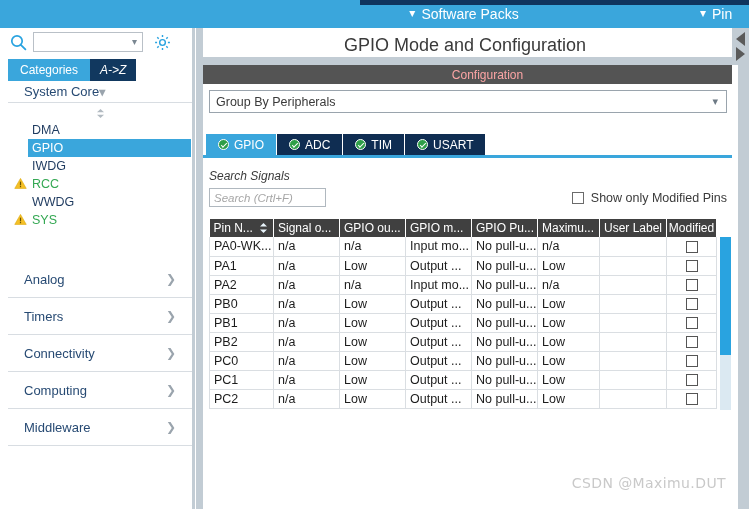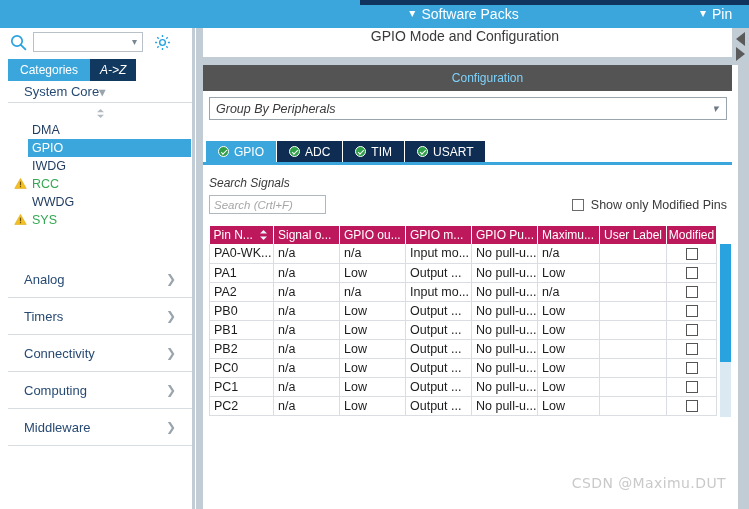--- a/index.html
+++ b/index.html
@@ -116,43 +116,43 @@
     content: ""; position: absolute; left: 3px; top: 0; width: 1px; height: 481px;
     background: #ffffff;
   }
 
   
   .right-panel {
     position: absolute; left: 203px; top: 28px; width: 546px; height: 481px;
     background: #ffffff;
   }
   .mode-title {
-    height: 29px; background: #ffffff; display: flex; align-items: flex-start;
-    justify-content: center; color: #3a3a3a; font-size: 14px;
+    height: 29px; background: #ffffff; display: flex; align-items: flex-end;
+    justify-content: center; color: #3a3a3a; font-size: 18px;
     border-bottom: 1px solid #ffffff;
     padding-right: 22px;
   }
   .mode-strip { height: 8px; background: #c2ccd4; }
   .arrows-box {
     position: absolute; right: 0; top: 0; width: 17px; height: 37px;
     background: #c2ccd4; display: flex; flex-direction: column; align-items: center;
     justify-content: center; gap: 1px;
   }
   .arrows-box .ar { width: 0; height: 0; cursor: pointer; }
   .ar-left { border-top: 7px solid transparent; border-bottom: 7px solid transparent; border-right: 9px solid #5a5a5a; }
   .ar-right { border-top: 7px solid transparent; border-bottom: 7px solid transparent; border-left: 9px solid #5a5a5a; }
 
   .config-bar {
-    height: 26px; background: #545454; color: #7dd3fc; font-size: 12px;
+    height: 19px; background: #545454; color: #fca5a5; font-size: 12px;
     display: flex; align-items: center; justify-content: center;
     margin-right: 17px;
     padding-left: 40px;
   }
 
-  .group-select-wrap { padding: 6px 22px 12px 6px; font-style: italic; }
+  .group-select-wrap { padding: 6px 22px 12px 6px; }
   .group-select {
     height: 23px; border: 1px solid #9aa4ad; background: #ffffff;
     display: flex; align-items: center; justify-content: space-between;
     padding: 0 8px 0 6px; font-size: 12.5px; color: #3a3a3a; cursor: pointer;
   }
   .group-select .gsarrow { color: #6d7a85; font-size: 11px; }
 
   
   .ptabs-wrap { position: relative; margin-top: 9px; margin-right: 17px; height: 24px; }
   .ptabs { display: flex; height: 21px; padding-left: 3px; }
@@ -188,21 +188,21 @@
     padding-left: 4px; outline: none; color: #333;
   }
   .sig-input::placeholder { color: #a6a6a6; font-style: italic; }
   .modified-chk { display: flex; align-items: center; gap: 7px; font-size: 12.5px; color: #3a3a3a; cursor: pointer; }
   .chk-sq { width: 12px; height: 12px; border: 1px solid #6b6b6b; background: #fff; flex: none; }
 
   
   .table-area { position: relative; margin: 12px 0 0 6px; width: 522px; }
   table.pins { border-collapse: collapse; width: 507px; table-layout: fixed; }
   table.pins th {
-    background: #be185d; color: #ffffff; font-weight: normal; font-size: 12px;
+    background: #404040; color: #ffffff; font-weight: normal; font-size: 12px;
     height: 18px; text-align: left; padding: 0 0 0 4px;
     border-right: 1px solid #ffffff; white-space: nowrap; overflow: hidden;
     position: relative;
   }
   table.pins th.sorted .sortico {
     position: absolute; right: 5px; top: 3px; width: 9px; height: 12px;
   }
   table.pins td {
     height: 19px; font-size: 12.5px; color: #1c1c1c; padding: 0 0 0 4px;
     border-right: 1px solid #dadee2; border-bottom: 1px solid #dadee2;

